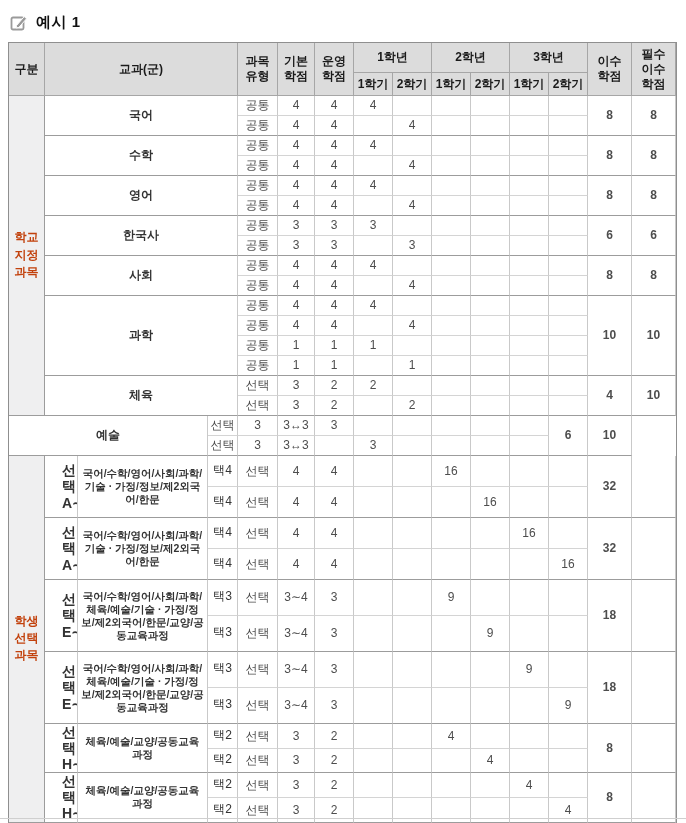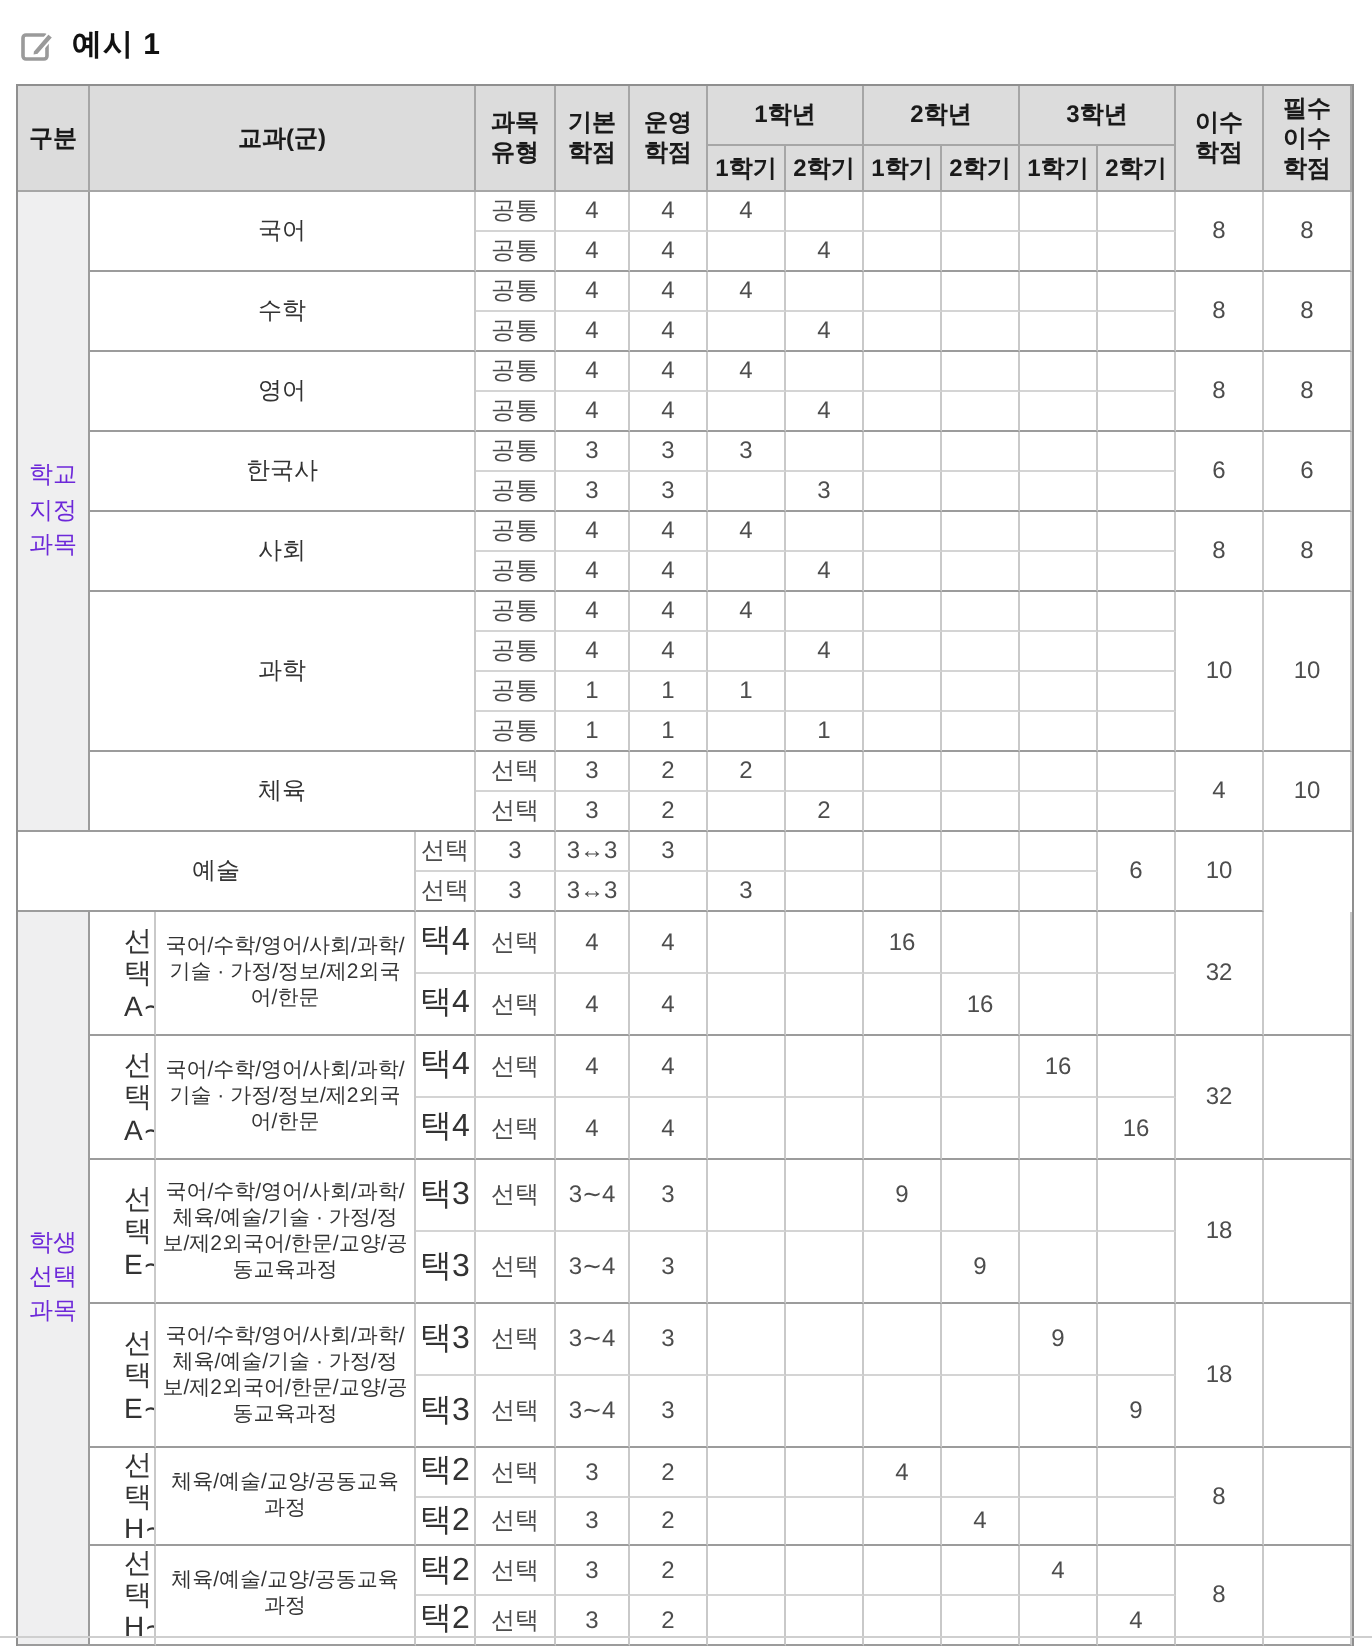--- a/index.html
+++ b/index.html
@@ -14,25 +14,25 @@
   .title-row .ttl{font-size:15px;font-weight:bold;color:#111;letter-spacing:0.5px;}
   table.cur{border-collapse:separate;border-spacing:0;table-layout:fixed;width:669px;
     border:1px solid var(--border_dark);border-bottom:2px solid var(--border_heavy);}
   th{background:var(--header_bg);font-size:12px;font-weight:bold;color:#1a1a1a;
     border-right:1px solid var(--border_mid);border-bottom:1px solid var(--border_mid);
     text-align:center;vertical-align:middle;padding:1px 2px;line-height:1.25;}
   td{border-right:1px solid var(--border_light);border-bottom:1px solid #d4d4d4;
     text-align:center;vertical-align:middle;font-size:12px;color:var(--text_num);
     padding:0 2px;line-height:1.2;overflow:hidden;}
   tr.gb>td{border-bottom-color:#9c9c9c;}
-  td.db{border-bottom-color:#9c9c9c;}
-  td.sec{background:var(--section_bg);color:#6d28d9;border-right-color:#9c9c9c;line-height:1.45;}
+  td.db{border-bottom-color:#9c9c9c;font-weight:bold;}
+  td.sec{background:var(--section_bg);color:#c2410c;border-right-color:#9c9c9c;line-height:1.45;}
   td.subj{color:var(--text_main);}
   td.grp{font-size:14px;color:var(--text_main);line-height:1.15;padding:0 17px;}
-  td.pick{font-size:16px;color:var(--text_main);}
+  td.pick{font-size:12px;color:var(--text_main);font-family:Liberation Mono, monospace;}
   td.list{font-size:10.5px;color:var(--text_main);line-height:13px;word-break:break-all;padding:1px 3px;}
   td.cr{color:var(--text_num);}
   td.total{background:var(--total_bg);color:#2e2e2e;}
   tr:last-child>td{border-bottom:none;}
   .bottom-rule{position:absolute;left:0;right:0;top:818px;border-top:1px solid #cfcfcf;height:0;}
 </style>
 </head>
 <body>
 
 <div class="page">

